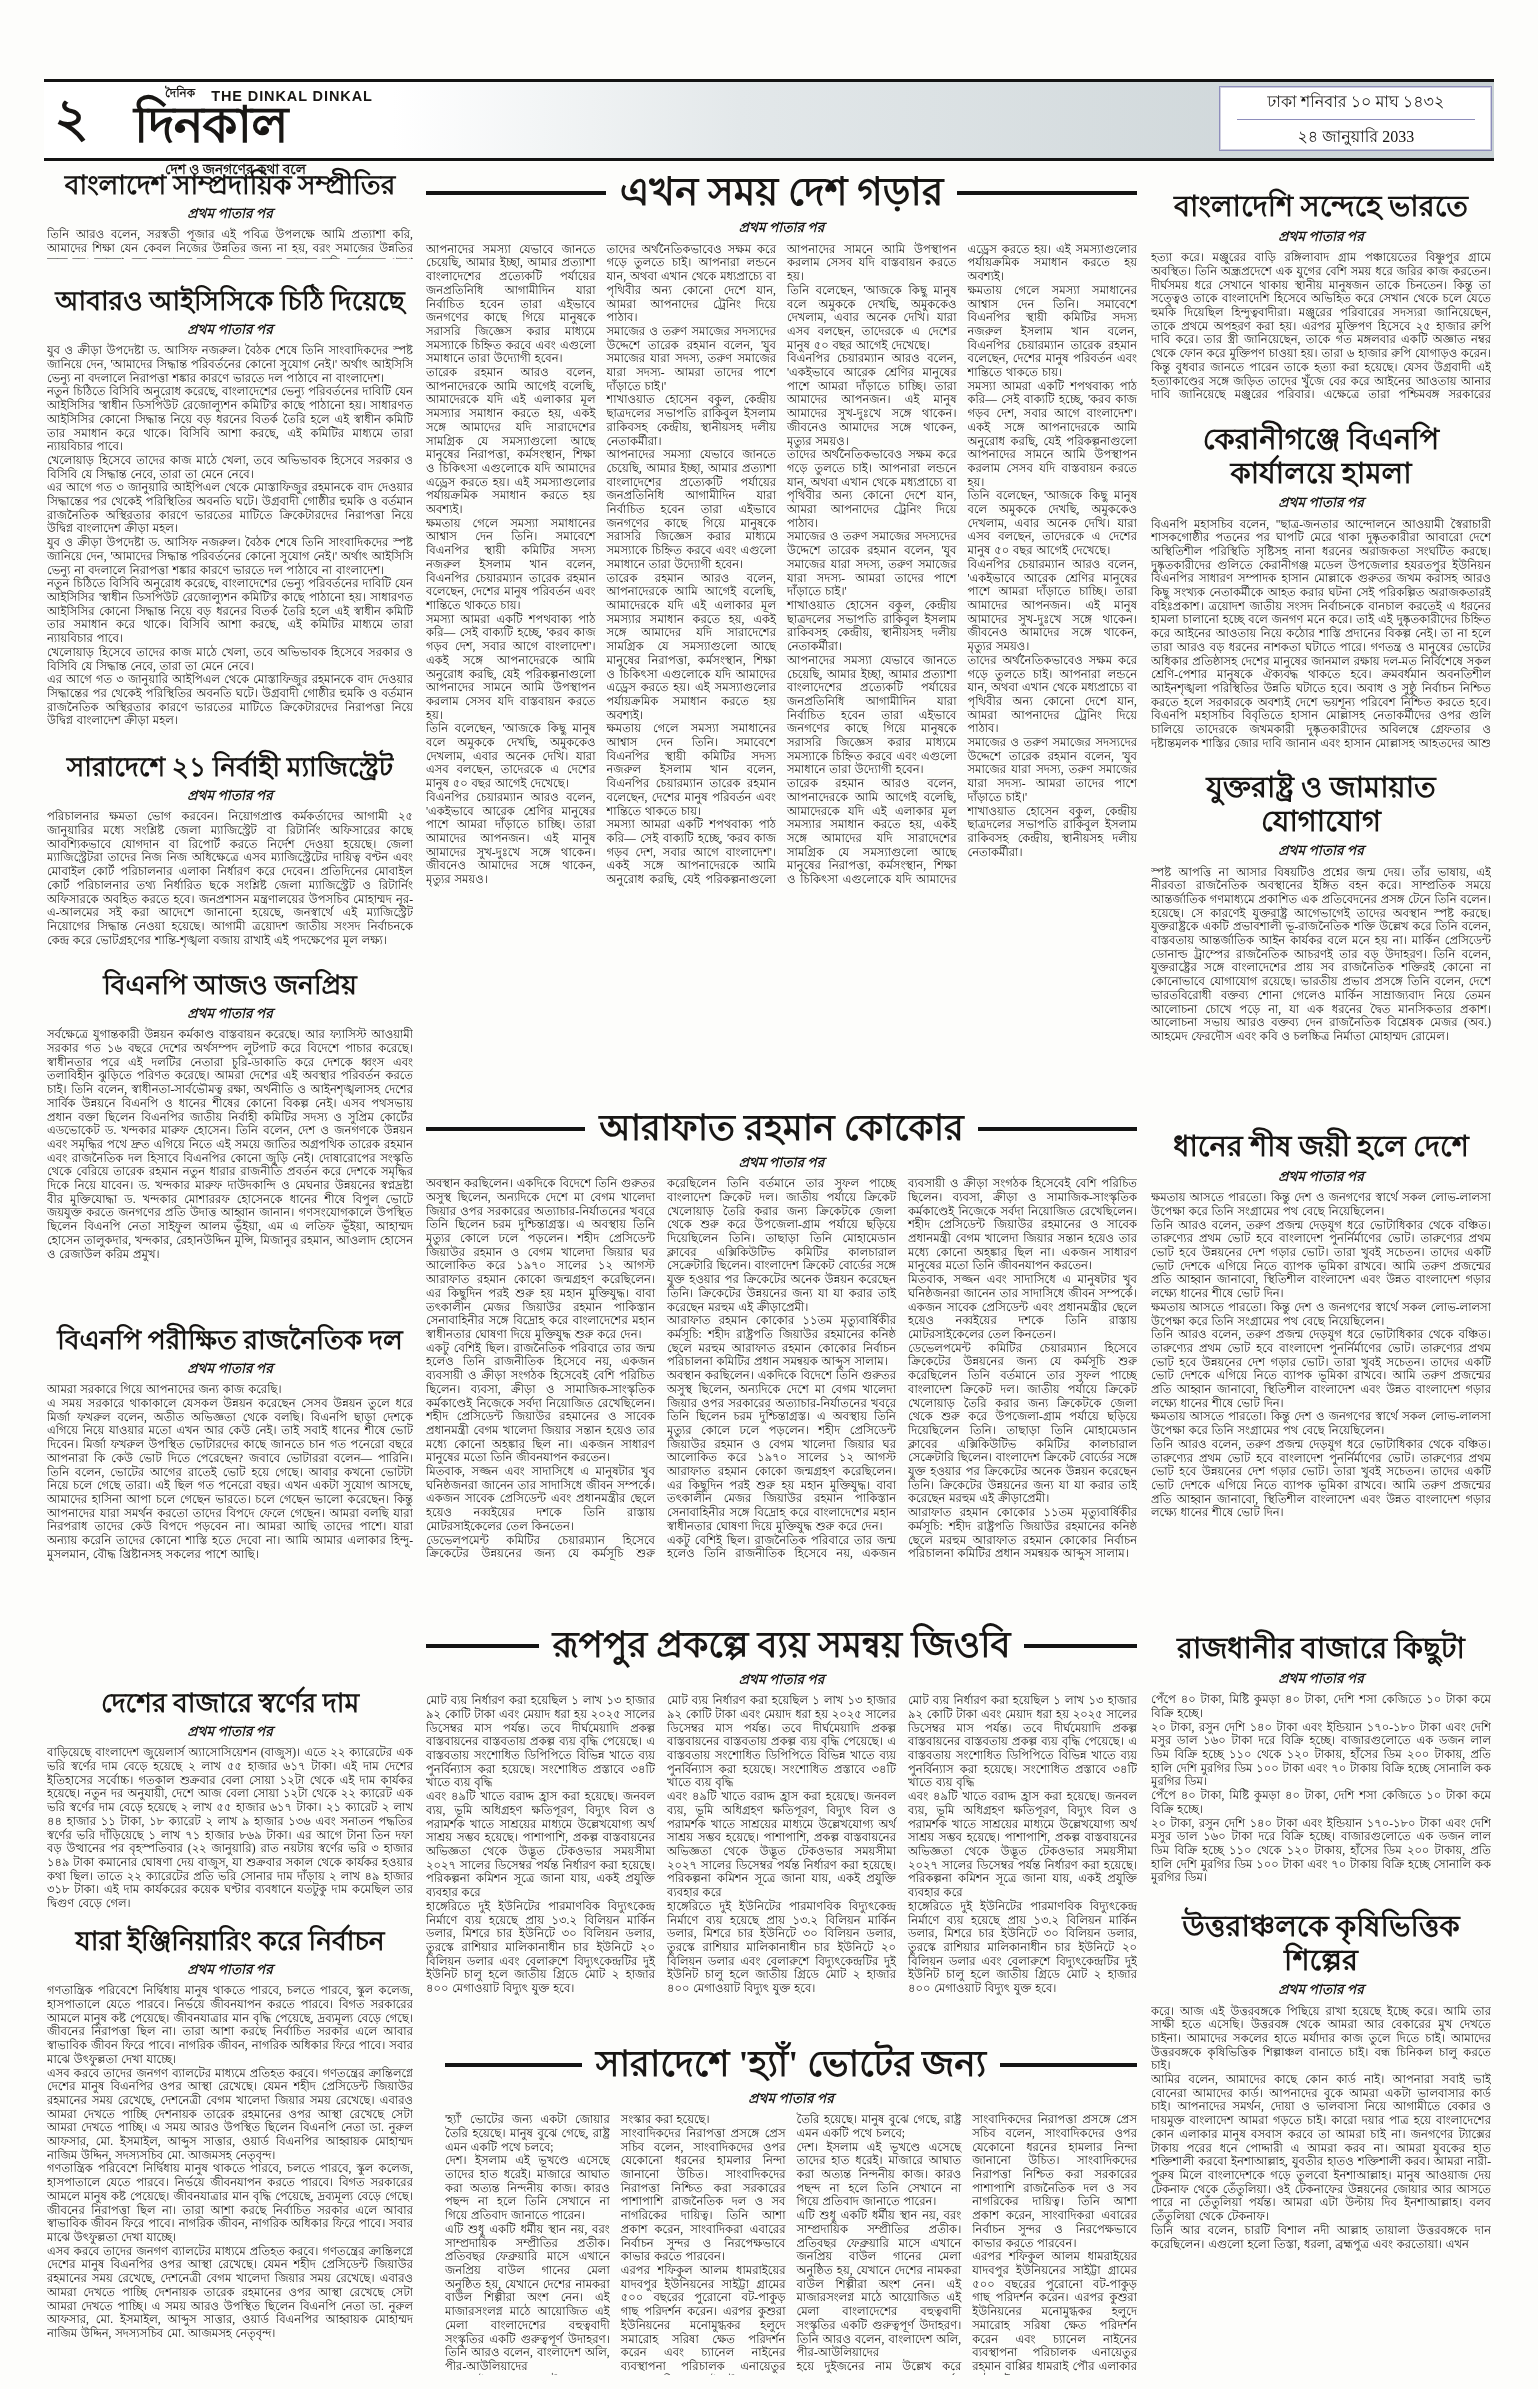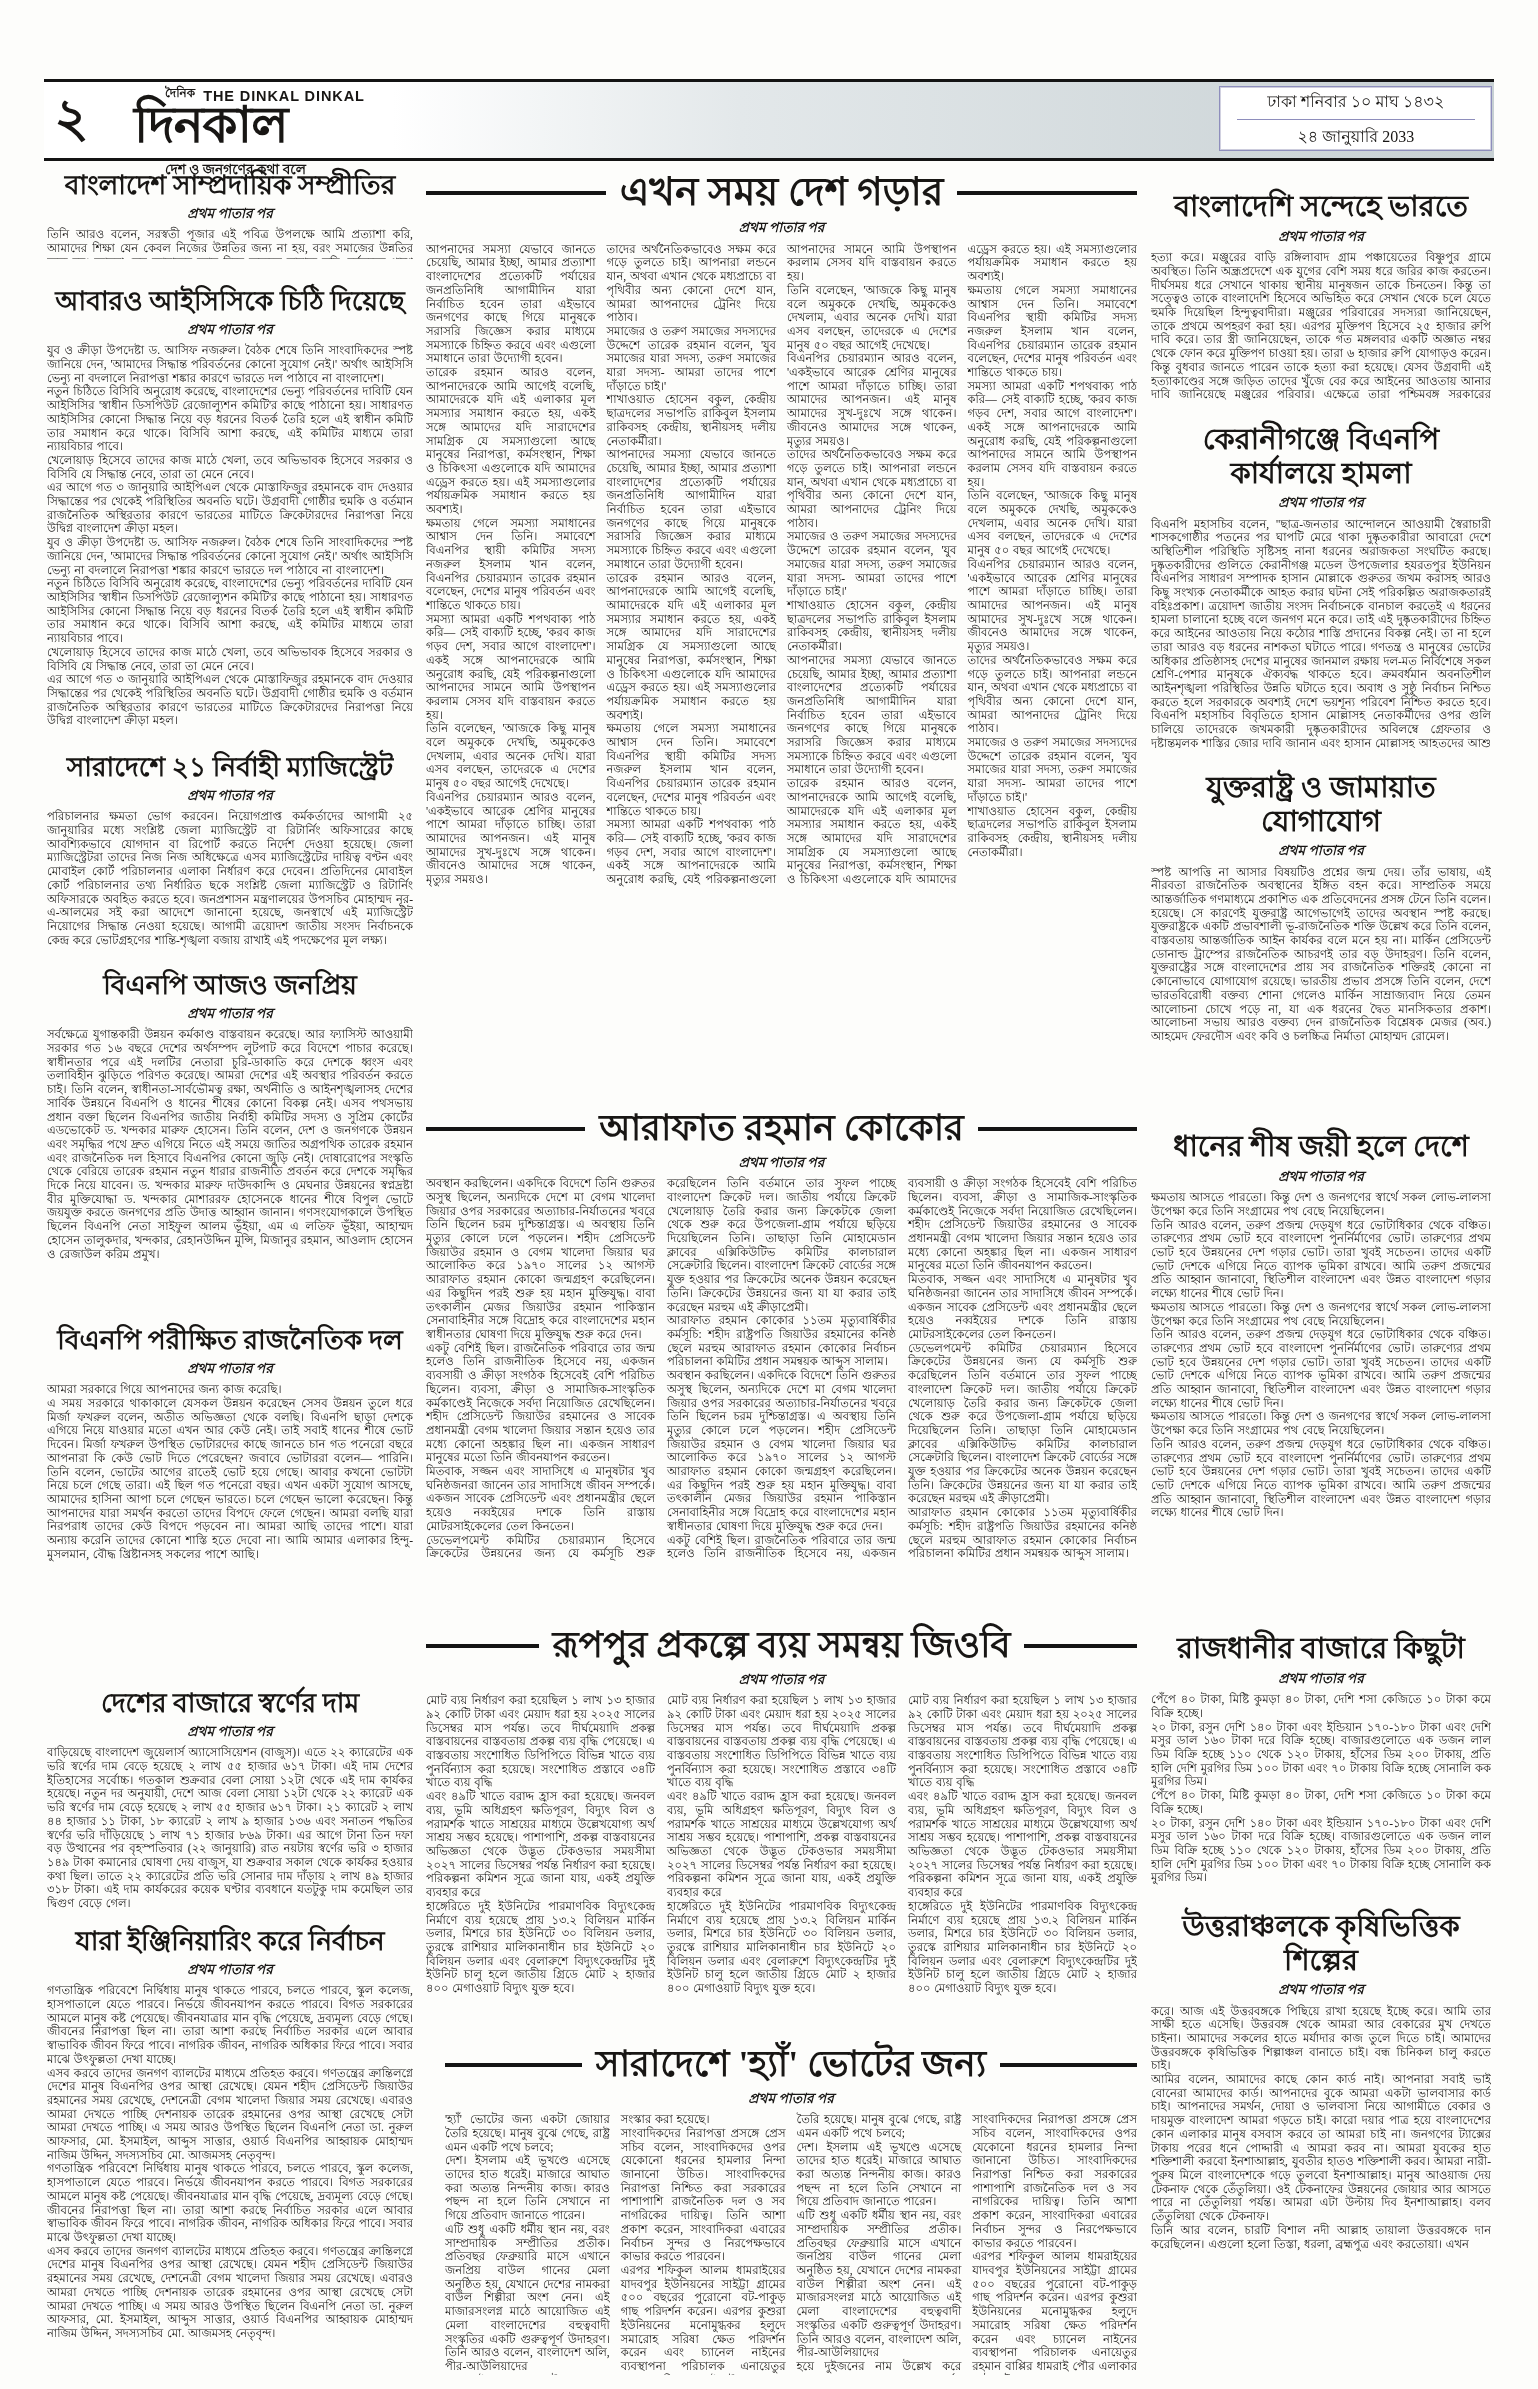--- a/index.html
+++ b/index.html
@@ -8,21 +8,21 @@
   .page { position:relative; width:1538px; height:2389px; background:#fdfdfb; overflow:hidden; margin:0 auto; }
 
   
   .masthead-bar {
     position:absolute; left:44px; right:44px; top:79px; height:82px;
     border-top:3.4px solid #141414; border-bottom:3.4px solid #141414;
     background:linear-gradient(90deg,#ffffff 0%,#ffffff 24%,#e3e8ea 48%,#c7d0d3 100%);
   }
   .page-number { position:absolute; left:10.3px; top:5.1px; font-size:53px; font-weight:bold; line-height:1.2; }
   .logo-cluster { position:absolute; left:90px; top:1.7px; width:359px; }
-  .logo-top-row { display:flex; align-items:flex-end; gap:8px; padding-left:31px; }
+  .logo-top-row { display:flex; align-items:flex-end; gap:16px; padding-left:31px; }
   .daily-label { font-size:12px; font-weight:bold; }
   .english-title { font-size:14.5px; font-weight:bold; letter-spacing:0.9px; font-family:"Liberation Sans","DejaVu Sans",sans-serif; }
   .bangla-title { font-size:50px; font-weight:900; line-height:1.0; letter-spacing:-0.9px; margin-top:-3.4px; }
   .slogan { font-size:13.7px; font-weight:bold; margin-top:8px; padding-left:31px; }
   .date-box {
     position:absolute; right:1.7px; top:4.3px; width:273px; height:65px;
     background:#ffffff; border:1.7px solid #8e8ebc; box-shadow:0 0 0 0.9px #ccccdd inset;
     display:flex; flex-direction:column; justify-content:center; align-items:center;
   }
   .date-line1 { font-size:16px; padding:1.7px 12px 3.4px; width:88%; text-align:center; border-bottom:0.9px solid #8e8ebc; }

